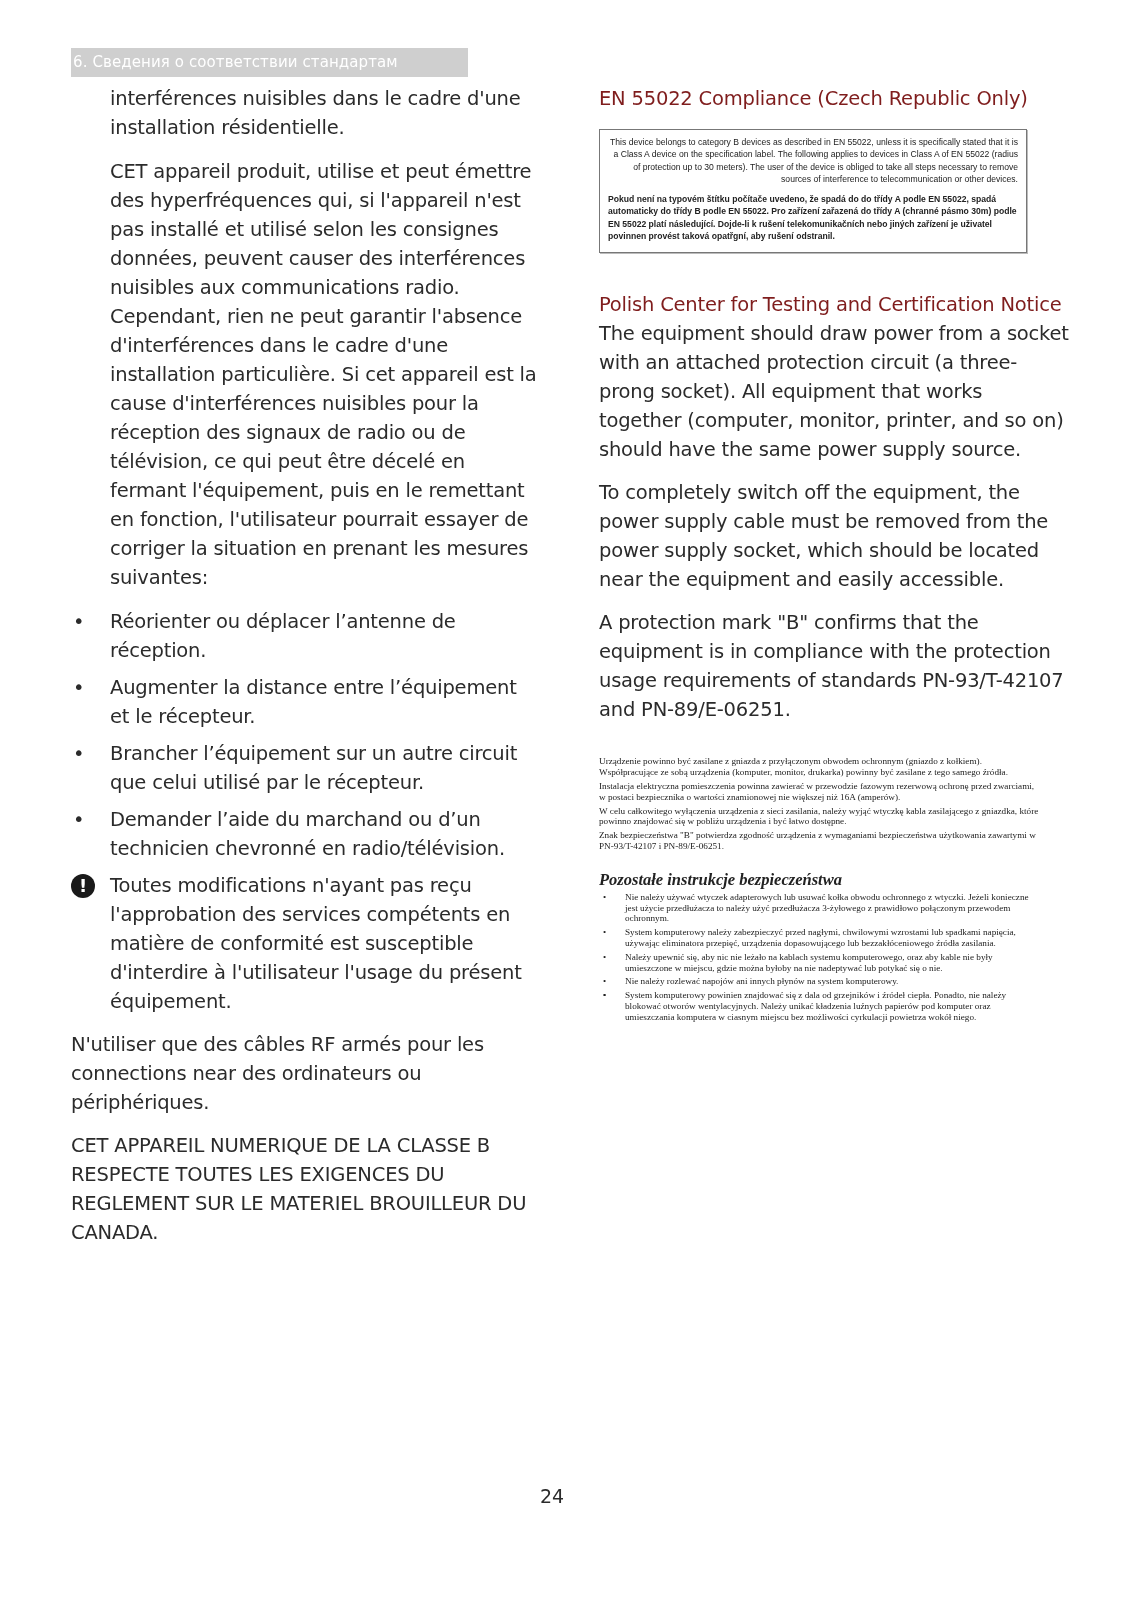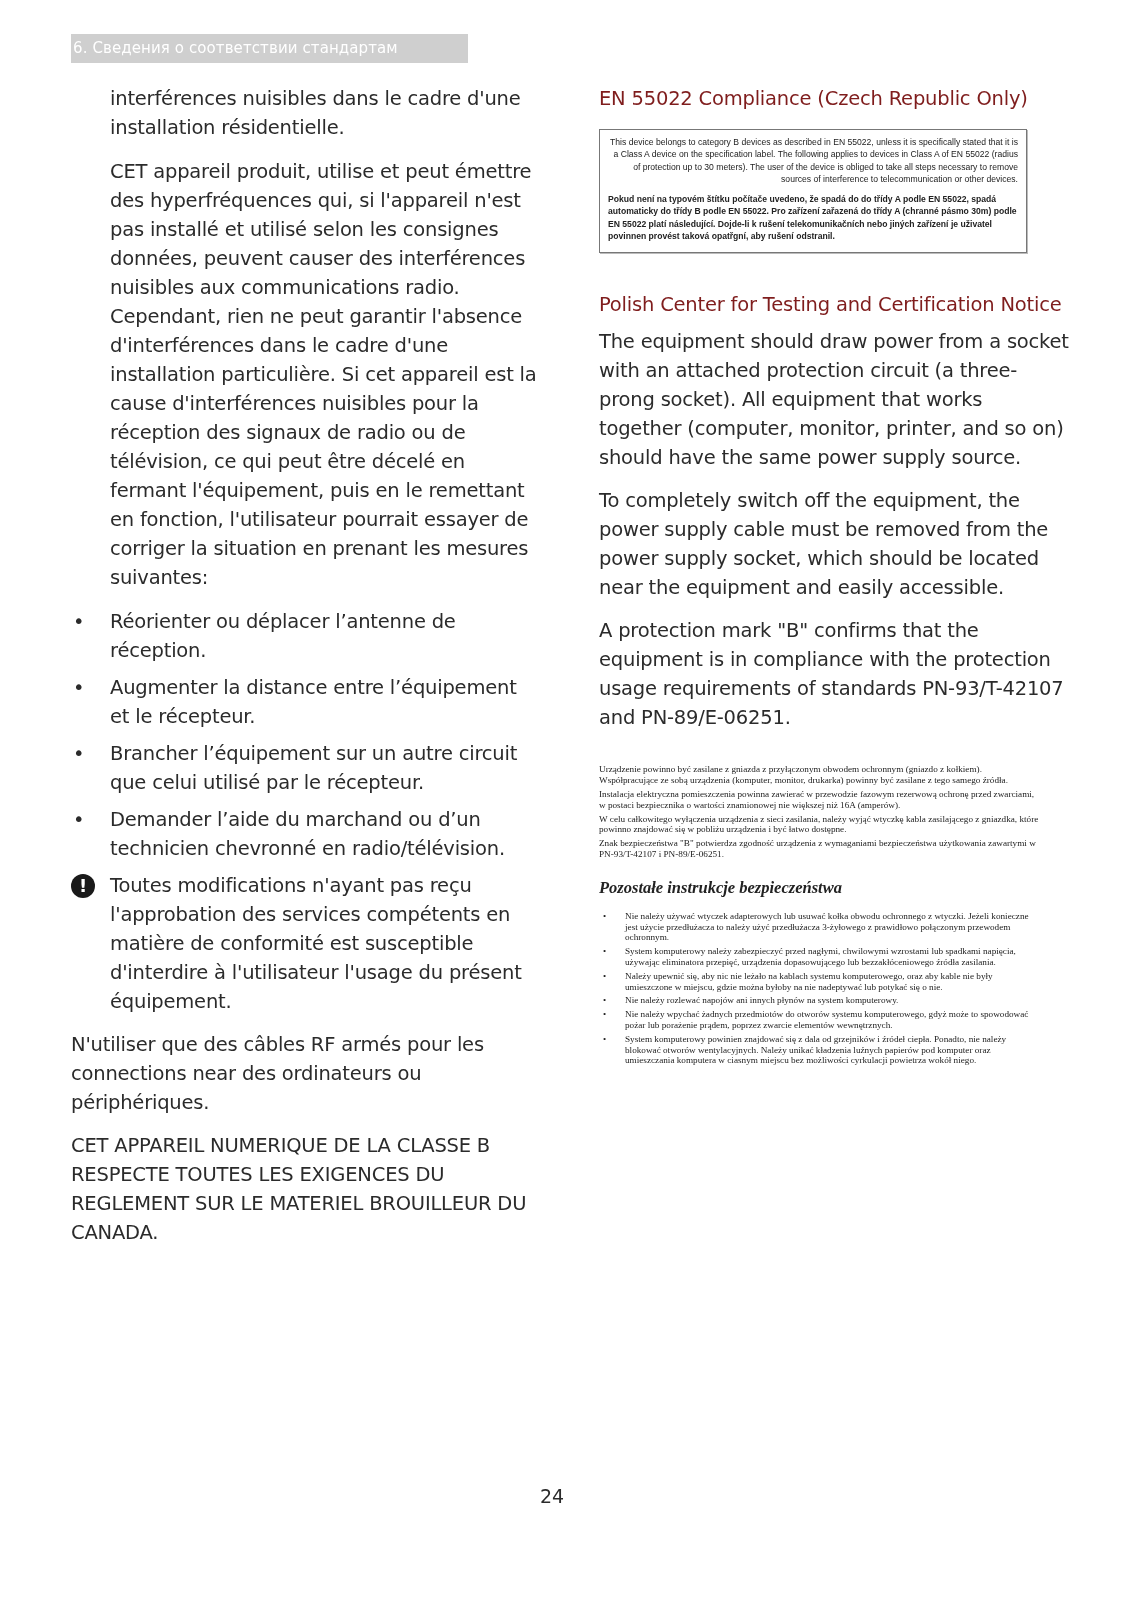--- a/index.html
+++ b/index.html
@@ -1,18 +1,18 @@
 <!DOCTYPE html>
 <html><head>
   <meta charset="utf-8">
   <style>
     html, body { margin: 0; padding: 0; background: #ffffff; }
     body { width: 1128px; height: 1601px; position: relative; overflow: hidden;
       font-family: "DejaVu Sans", sans-serif; color: #2b2b2b; }
-    .section-tab { position: absolute; left: 71px; top: 34px; width: 397px; height: 29px;
+    .section-tab { position: absolute; left: 71px; top: 48px; width: 397px; height: 29px;
       background: #cfcfcf; color: #ffffff; font-size: 15px; line-height: 29px; padding-left: 2px;
       box-sizing: border-box; white-space: nowrap; letter-spacing: 0.1px; }
     .col-left { position: absolute; left: 71px; top: 84px; width: 470px; }
     .col-right { position: absolute; left: 599px; top: 84px; width: 470px; }
     .p { font-size: 19.5px; line-height: 29px; margin: 0; letter-spacing: -0.2px; }
     .indent { padding-left: 39px; }
     .gap-s { margin-top: 15px; }
     .gap-m { margin-top: 14px; }
     ul.bullets { list-style: none; margin: 15px 0 0 0; padding: 0; }
     ul.bullets li { position: relative; padding-left: 39px; font-size: 19.5px; line-height: 29px;
@@ -25,21 +25,21 @@
     .h-right { font-size: 19.5px; line-height: 29px; margin: 0; color: #7f1d1d; letter-spacing: -0.2px; }
     .czech-box { margin-top: 16px; width: 428px; border: 1px solid #777; box-shadow: 1px 1px 0 #bbb;
       padding: 6px 8px 10px 8px; box-sizing: border-box; font-family: "Liberation Sans", sans-serif;
       font-size: 8.6px; line-height: 12.3px; color: #222; }
     .czech-box .en { margin: 0 0 8px 0; text-align: right; }
     .czech-box .cz { margin: 0; font-weight: bold; }
     .polish-title { margin-top: 37px; }
     .polish-box { margin-top: 32px; width: 440px; font-family: "Liberation Serif", serif; color: #222; }
     .polish-box h3 { font-size: 16.5px; font-style: italic; font-weight: bold; margin: 0 0 4px 0; line-height: 20px; }
     .polish-box p { font-size: 9.2px; line-height: 10.8px; margin: 0 0 3px 0; }
-    .polish-box h3.second { margin-top: 18px; margin-bottom: 13px; }
+    .polish-box h3.second { margin-top: 18px; margin-bottom: 2px; }
     .polish-box ul { list-style: none; margin: 0; padding: 0; }
     .polish-box li { position: relative; padding-left: 26px; font-size: 9.2px; line-height: 10.8px; margin-bottom: 3px; }
     .polish-box li .pdot { position: absolute; left: 4px; top: 0; font-size: 9px; }
     .page-number { position: absolute; left: 540px; top: 1485px; width: 40px; 
       font-size: 19px; color: #2b2b2b; }
   </style>
 </head>
 <body>
 
 <div class="section-tab">6. Сведения о соответствии стандартам</div>
@@ -65,34 +65,34 @@
 </div>
 
 <div class="col-right">
   <h2 class="h-right" style="font-weight:normal;">EN 55022 Compliance (Czech Republic Only)</h2>
   <div class="czech-box">
     <p class="en">This device belongs to category B devices as described in EN 55022, unless it is specifically stated that it is a Class A device on the specification label. The following applies to devices in Class A of EN 55022 (radius of protection up to 30 meters). The user of the device is obliged to take all steps necessary to remove sources of interference to telecommunication or other devices.</p>
     <p class="cz">Pokud není na typovém štítku počítače uvedeno, že spadá do do třídy A podle EN 55022, spadá automaticky do třídy B podle EN 55022. Pro zařízení zařazená do třídy A (chranné pásmo 30m) podle EN 55022 platí následující. Dojde-li k rušení telekomunikačních nebo jiných zařízení je uživatel povinnen provést taková opatřgní, aby rušení odstranil.</p>
   </div>
 
   <h2 class="h-right polish-title" style="font-weight:normal;">Polish Center for Testing and Certification Notice</h2>
-  <p class="p" style="margin-top:8px;">The equipment should draw power from a socket with an attached protection circuit (a three-prong socket). All equipment that works together (computer, monitor, printer, and so on) should have the same power supply source.</p>
+  <p class="p" style="">The equipment should draw power from a socket with an attached protection circuit (a three-prong socket). All equipment that works together (computer, monitor, printer, and so on) should have the same power supply source.</p>
   <p class="p gap-m">To completely switch off the equipment, the power supply cable must be removed from the power supply socket, which should be located near the equipment and easily accessible.</p>
   <p class="p gap-m">A protection mark "B" confirms that the equipment is in compliance with the protection usage requirements of standards PN-93/T-42107 and PN-89/E-06251.</p>
 
   <div class="polish-box">
     <p>Urządzenie powinno być zasilane z gniazda z przyłączonym obwodem ochronnym (gniazdo z kołkiem). Współpracujące ze sobą urządzenia (komputer, monitor, drukarka) powinny być zasilane z tego samego źródła.</p>
     <p>Instalacja elektryczna pomieszczenia powinna zawierać w przewodzie fazowym rezerwową ochronę przed zwarciami, w postaci bezpiecznika o wartości znamionowej nie większej niż 16A (amperów).</p>
     <p>W celu całkowitego wyłączenia urządzenia z sieci zasilania, należy wyjąć wtyczkę kabla zasilającego z gniazdka, które powinno znajdować się w pobliżu urządzenia i być łatwo dostępne.</p>
     <p>Znak bezpieczeństwa "B" potwierdza zgodność urządzenia z wymaganiami bezpieczeństwa użytkowania zawartymi w PN-93/T-42107 i PN-89/E-06251.</p>
     <h3 class="second">Pozostałe instrukcje bezpieczeństwa</h3>
     <ul>
       <li><span class="pdot">•</span><span>Nie należy używać wtyczek adapterowych lub usuwać kołka obwodu ochronnego z wtyczki. Jeżeli konieczne jest użycie przedłużacza to należy użyć przedłużacza 3-żyłowego z prawidłowo połączonym przewodem ochronnym.</span></li>
       <li><span class="pdot">•</span><span>System komputerowy należy zabezpieczyć przed nagłymi, chwilowymi wzrostami lub spadkami napięcia, używając eliminatora przepięć, urządzenia dopasowującego lub bezzakłóceniowego źródła zasilania.</span></li>
       <li><span class="pdot">•</span><span>Należy upewnić się, aby nic nie leżało na kablach systemu komputerowego, oraz aby kable nie były umieszczone w miejscu, gdzie można byłoby na nie nadeptywać lub potykać się o nie.</span></li>
       <li><span class="pdot">•</span><span>Nie należy rozlewać napojów ani innych płynów na system komputerowy.</span></li>
-      <li><span class="pdot">•</span><span>Nie należy wpychać żadnych przedmiotów do otworów systemu komputerowego, gdyż może to spowodować pożar lub porażenie prądem, poprzez zwarcie elementów wewnętrznych.</span></li>
+      <li><span class="pdot">•</span></li>
       <li><span class="pdot">•</span><span>System komputerowy powinien znajdować się z dala od grzejników i źródeł ciepła. Ponadto, nie należy blokować otworów wentylacyjnych. Należy unikać kładzenia luźnych papierów pod komputer oraz umieszczania komputera w ciasnym miejscu bez możliwości cyrkulacji powietrza wokół niego.</span></li>
     </ul>
   </div>
 </div>
 
 <div class="page-number">24</div>
 
 </body></html>

